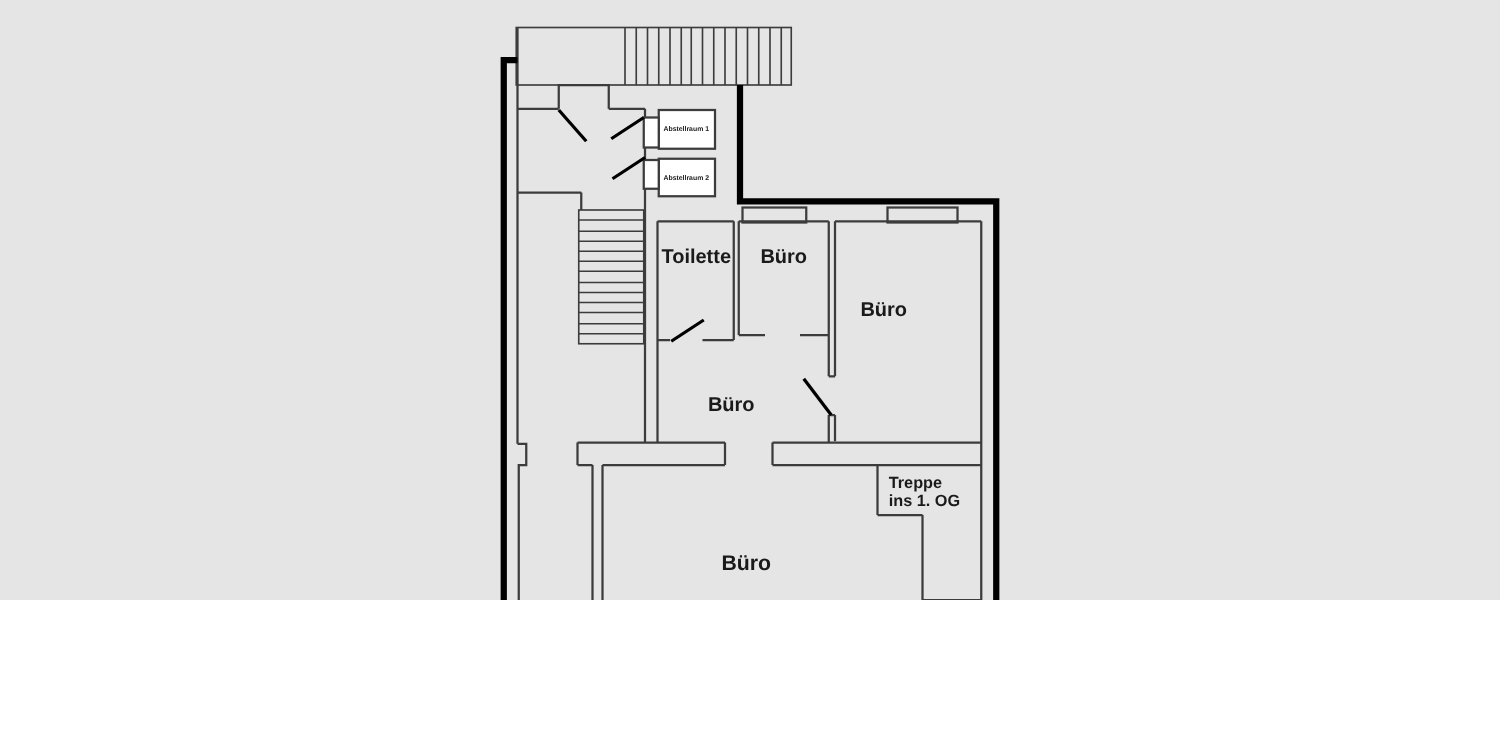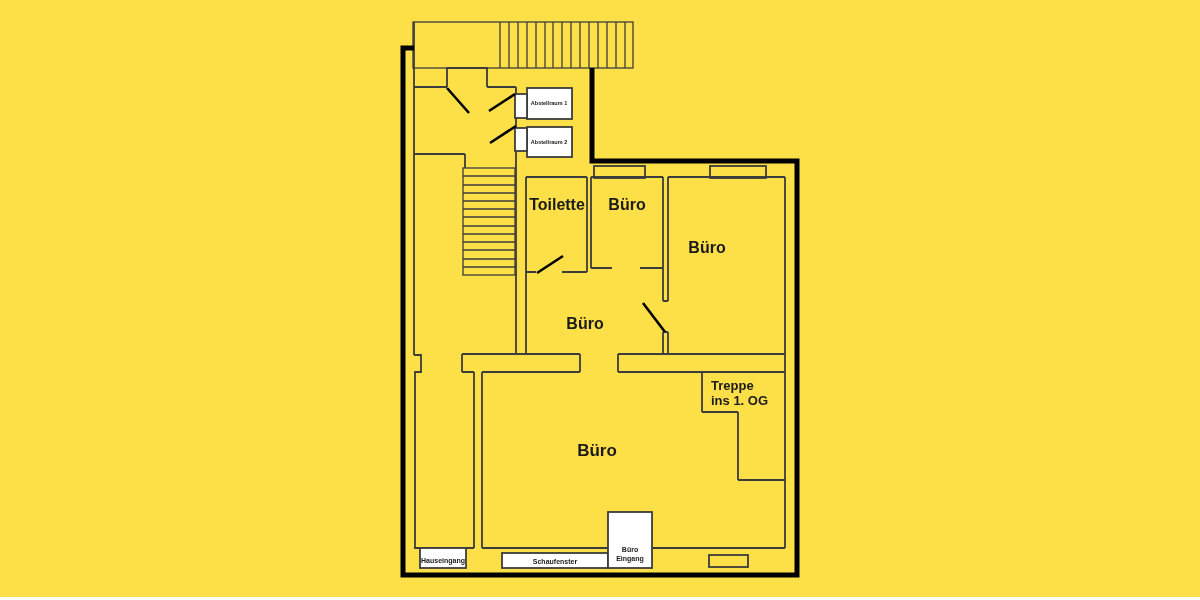--- a/index.html
+++ b/index.html
@@ -1,16 +1,16 @@
 <!DOCTYPE html>
 <html><head>
 <meta charset="utf-8">
 <style>
   html,body{margin:0;padding:0;background:#ffffff;}
-  .stage{position:relative;width:1200px;height:597px;background:#fde047;overflow:hidden;}
+  .stage{position:relative;width:1200px;height:480px;background:#e5e5e5;overflow:hidden;}
   svg{display:block;}
   svg text{font-family:"Liberation Sans","DejaVu Sans",sans-serif;fill:#1a1a1a;}
   .thin path,.thin rect{stroke:#3c3c3c;stroke-width:1.8;fill:none;}
   .hatch path,.hatch rect{stroke:#3c3c3c;stroke-width:1.3;fill:none;}
   .doors path{stroke:#000000;stroke-width:2.6;fill:none;stroke-linecap:butt;}
   .outer path{stroke:#000000;stroke-width:5;fill:none;stroke-linejoin:miter;}
   .whitebox{fill:#ffffff;stroke:#3c3c3c;stroke-width:1.8;}
   .room-label{font-size:16px;font-weight:600;text-anchor:middle;}
   .room-label-main{font-size:17px;font-weight:600;text-anchor:middle;}
   .treppe-label{font-size:13px;font-weight:600;text-anchor:start;}

